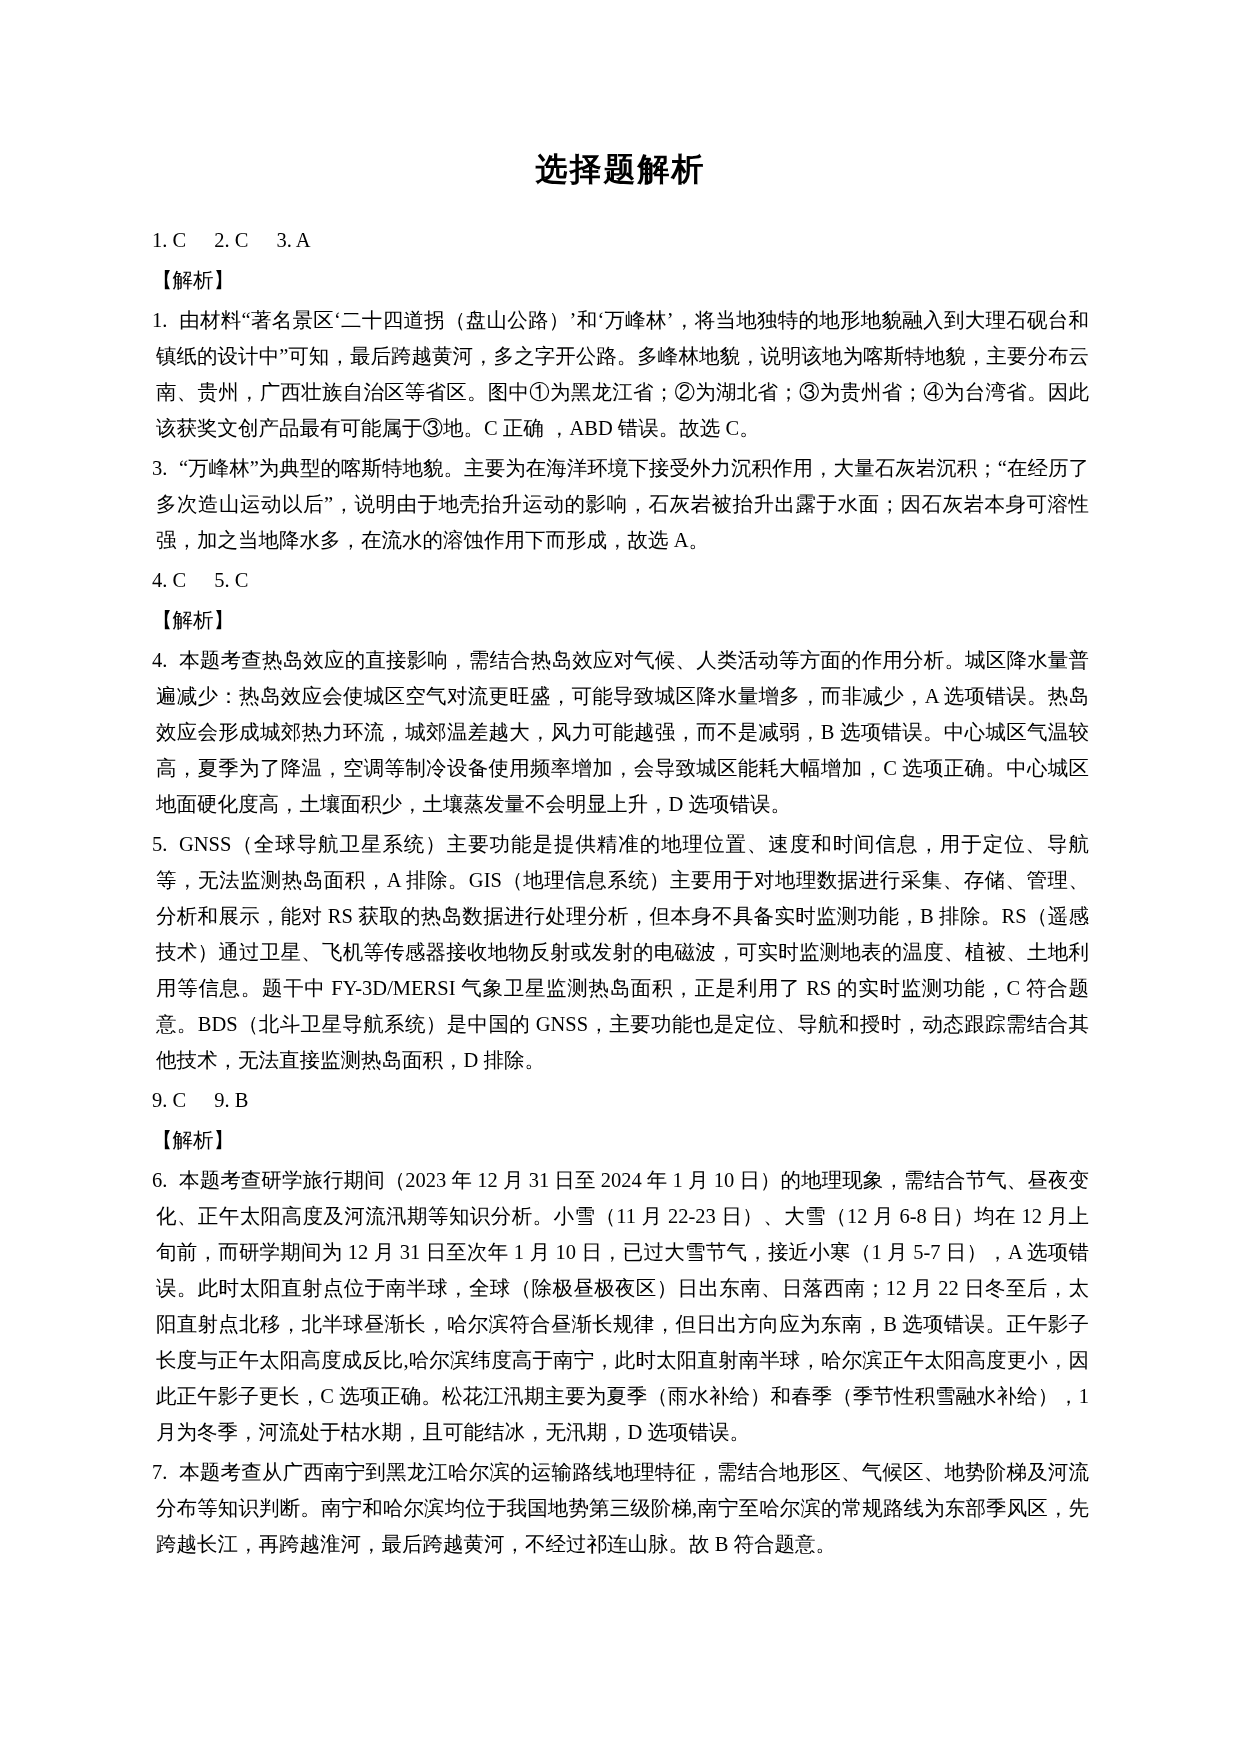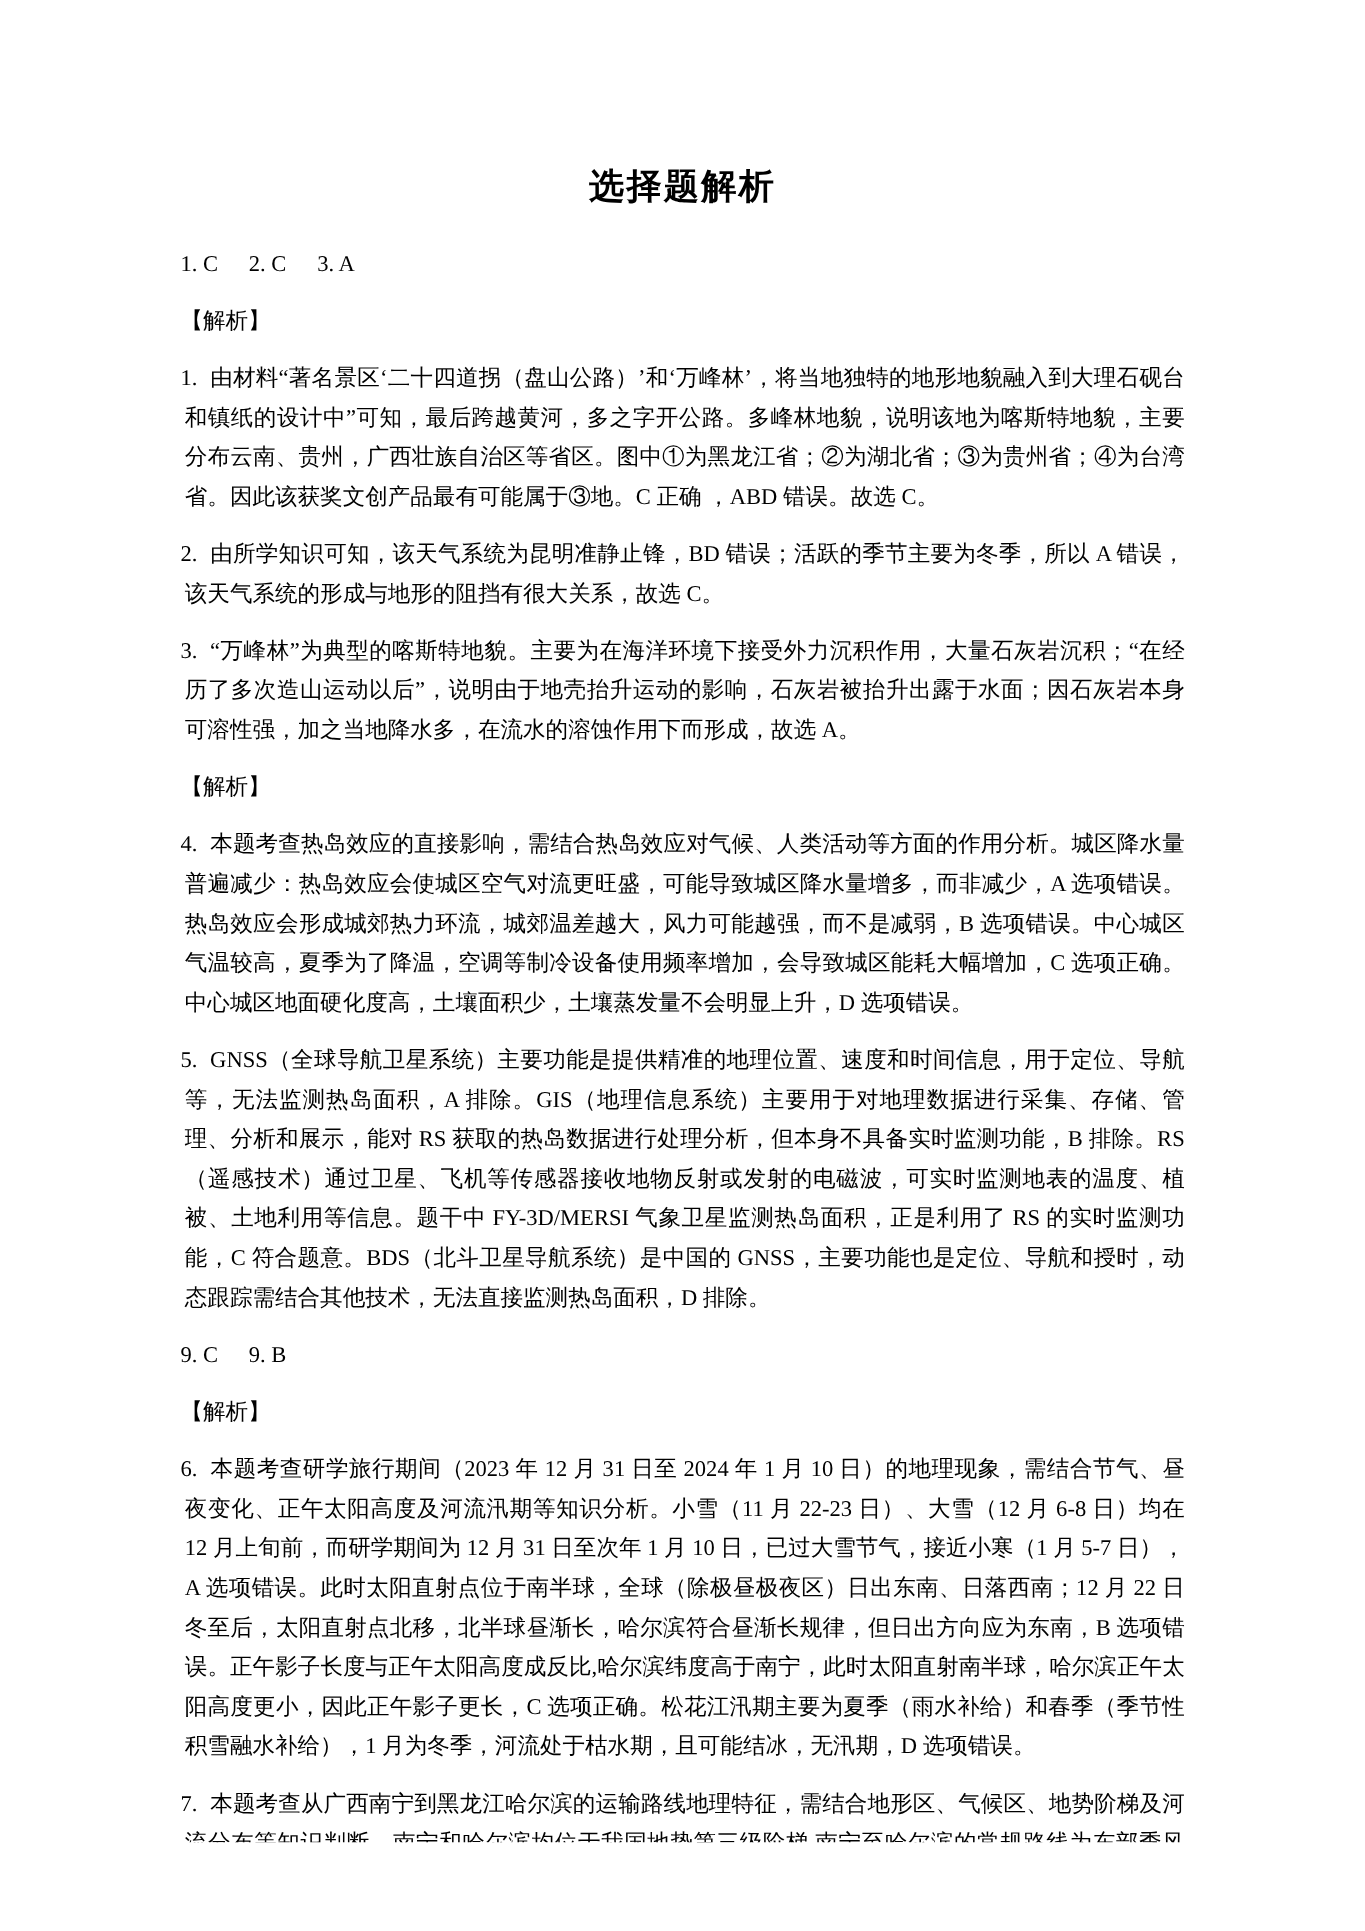--- a/index.html
+++ b/index.html
@@ -22,21 +22,21 @@
     line-height: 38px;
     letter-spacing: 2px;
   }
   .content {
     margin-left: 148px;
     margin-top: 34px;
     width: 945px;
     font-size: 20.5px;
     line-height: 36px;
   }
-  .content p { margin: 16px; }
+  .content p { margin: 4px; }
   .answers span { white-space: pre; margin-right: 28px; }
   .label { }
   .item {
     text-align: justify;
     padding-left: 4px;
     text-indent: -4px;
   }
   .num {
     display: inline-block;
     width: 27px;
@@ -47,23 +47,23 @@
 <body>
 
 <div class="page">
   <h1 class="title">选择题解析</h1>
 
   <div class="content">
 
     <p class="answers"><span>1. C</span><span>2. C</span><span>3. A</span></p>
     <p class="label">【解析】</p>
     <p class="item"><span class="num">1.</span><span>由材料“著名景区‘二十四道拐（盘山公路）’和‘万峰林’，将当地独特的地形地貌融入到大理石砚台和镇纸的设计中”可知，最后跨越黄河，多之字开公路。多峰林地貌，说明该地为喀斯特地貌，主要分布云南、贵州，广西壮族自治区等省区。图中①为黑龙江省；②为湖北省；③为贵州省；④为台湾省。因此该获奖文创产品最有可能属于③地。C 正确 ，ABD 错误。故选 C。</span></p>
-    <p class="item"><span class="num">2.</span><span>由所学知识可知，该天气系统为昆明准静止锋，BD 错误；活跃的季节主要为冬季，所以 A 错误，该天气系统的形成与地形的阻挡有很大关系，故选 C。</span></p>
     <p class="item"><span class="num">3.</span><span>“万峰林”为典型的喀斯特地貌。主要为在海洋环境下接受外力沉积作用，大量石灰岩沉积；“在经历了多次造山运动以后”，说明由于地壳抬升运动的影响，石灰岩被抬升出露于水面；因石灰岩本身可溶性强，加之当地降水多，在流水的溶蚀作用下而形成，故选 A。</span></p>
 
+    <p class="answers"><span>4. C</span><span>5. C</span></p>
     <p class="label">【解析】</p>
     <p class="item"><span class="num">4.</span><span>本题考查热岛效应的直接影响，需结合热岛效应对气候、人类活动等方面的作用分析。城区降水量普遍减少：热岛效应会使城区空气对流更旺盛，可能导致城区降水量增多，而非减少，A 选项错误。热岛效应会形成城郊热力环流，城郊温差越大，风力可能越强，而不是减弱，B 选项错误。中心城区气温较高，夏季为了降温，空调等制冷设备使用频率增加，会导致城区能耗大幅增加，C 选项正确。中心城区地面硬化度高，土壤面积少，土壤蒸发量不会明显上升，D 选项错误。</span></p>
     <p class="item"><span class="num">5.</span><span>GNSS（全球导航卫星系统）主要功能是提供精准的地理位置、速度和时间信息，用于定位、导航等，无法监测热岛面积，A 排除。GIS（地理信息系统）主要用于对地理数据进行采集、存储、管理、分析和展示，能对 RS 获取的热岛数据进行处理分析，但本身不具备实时监测功能，B 排除。RS（遥感技术）通过卫星、飞机等传感器接收地物反射或发射的电磁波，可实时监测地表的温度、植被、土地利用等信息。题干中 FY-3D/MERSI 气象卫星监测热岛面积，正是利用了 RS 的实时监测功能，C 符合题意。BDS（北斗卫星导航系统）是中国的 GNSS，主要功能也是定位、导航和授时，动态跟踪需结合其他技术，无法直接监测热岛面积，D 排除。</span></p>
 
     <p class="answers"><span>9. C</span><span>9. B</span></p>
     <p class="label">【解析】</p>
     <p class="item"><span class="num">6.</span><span>本题考查研学旅行期间（2023 年 12 月 31 日至 2024 年 1 月 10 日）的地理现象，需结合节气、昼夜变化、正午太阳高度及河流汛期等知识分析。小雪（11 月 22-23 日）、大雪（12 月 6-8 日）均在 12 月上旬前，而研学期间为 12 月 31 日至次年 1 月 10 日，已过大雪节气，接近小寒（1 月 5-7 日），A 选项错误。此时太阳直射点位于南半球，全球（除极昼极夜区）日出东南、日落西南；12 月 22 日冬至后，太阳直射点北移，北半球昼渐长，哈尔滨符合昼渐长规律，但日出方向应为东南，B 选项错误。正午影子长度与正午太阳高度成反比,哈尔滨纬度高于南宁，此时太阳直射南半球，哈尔滨正午太阳高度更小，因此正午影子更长，C 选项正确。松花江汛期主要为夏季（雨水补给）和春季（季节性积雪融水补给），1 月为冬季，河流处于枯水期，且可能结冰，无汛期，D 选项错误。</span></p>
     <p class="item"><span class="num">7.</span><span>本题考查从广西南宁到黑龙江哈尔滨的运输路线地理特征，需结合地形区、气候区、地势阶梯及河流分布等知识判断。南宁和哈尔滨均位于我国地势第三级阶梯,南宁至哈尔滨的常规路线为东部季风区，先跨越长江，再跨越淮河，最后跨越黄河，不经过祁连山脉。故 B 符合题意。</span></p>
 
   </div>

